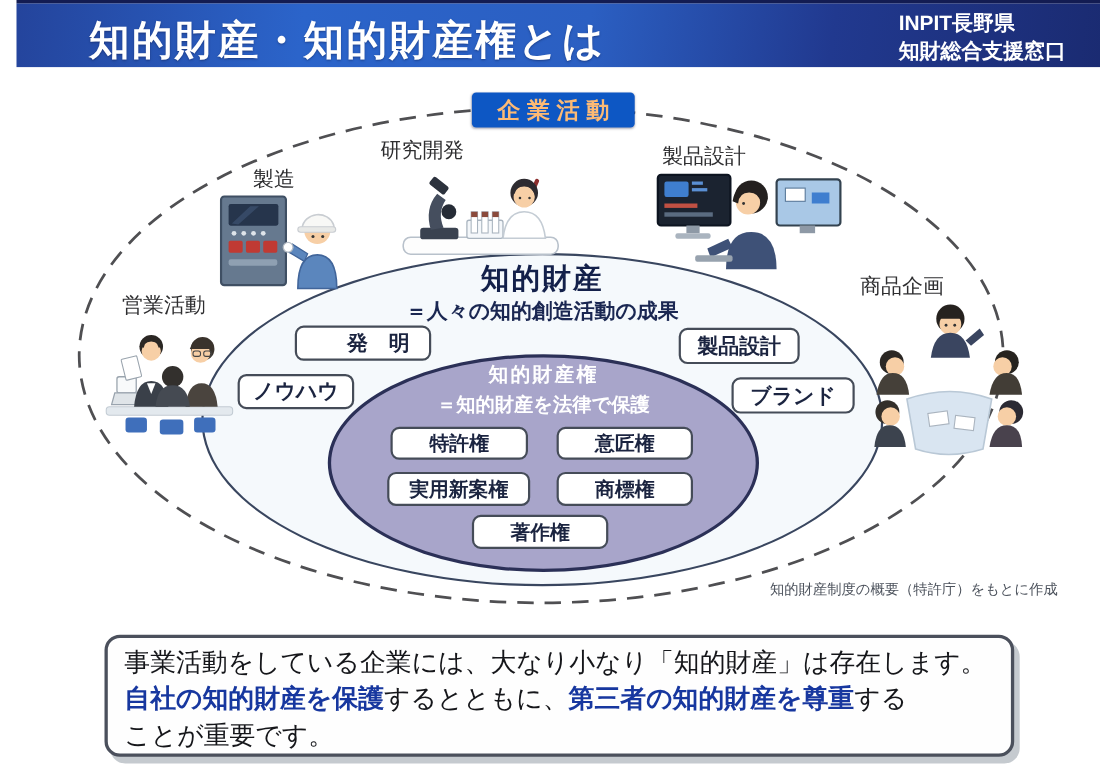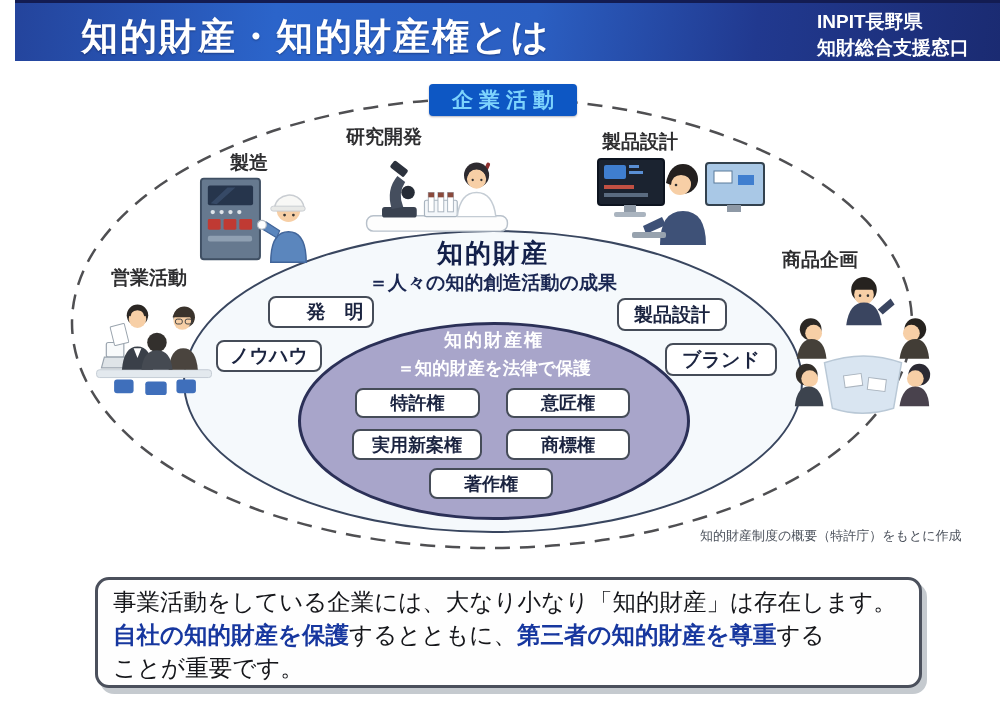--- a/index.html
+++ b/index.html
@@ -13,21 +13,21 @@
   .header-title { position:absolute; left:66px; top:9px; font-size:37px; font-weight:bold;
                   color:#ffffff; letter-spacing:2px; white-space:nowrap;
                   text-shadow:0 1px 2px rgba(0,0,30,.35); }
   .header-org { position:absolute; left:802px; top:6px; color:#ffffff; font-size:19px;
                 font-weight:bold; line-height:26px; white-space:nowrap; }
 
   
   .dashed-layer { position:absolute; left:0; top:0; width:1000px; height:600px; }
 
   .badge { position:absolute; left:429px; top:84px; width:148px; height:32px;
-           background:#0d57c4; color:#7dd3fc; font-size:21px; font-weight:bold;
+           background:#0d57c4; color:#fdba74; font-size:21px; font-weight:bold;
            border-radius:4px; display:flex; align-items:center; justify-content:center;
            letter-spacing:6px; padding-left:6px; box-shadow:0 1px 2px rgba(0,0,40,.3); }
 
   .mid-ellipse { position:absolute; left:183px; top:230px; width:620px; height:303px;
                  background:#f5f9fc; border:2px solid #39465f; border-radius:50%; }
   .inner-ellipse { position:absolute; left:298px; top:322px; width:392px; height:198px;
                    background:#a8a5ca; border:3px solid #2b3057; border-radius:50%; }
 
   .ip-title { position:absolute; left:393px; top:236px; width:200px; text-align:center;
               font-size:26px; font-weight:bold; color:#13204a; letter-spacing:2px; }
@@ -35,31 +35,31 @@
               font-size:19px; font-weight:bold; color:#1a2752; white-space:nowrap;font-family:Liberation Serif, serif; }
 
   .ipr-title { position:absolute; left:298px; top:328px; width:392px; text-align:center;
                font-size:18px; font-weight:bold; color:#ffffff; letter-spacing:2px; }
   .ipr-sub   { position:absolute; left:298px; top:356px; width:392px; text-align:center;
                font-size:17.5px; font-weight:bold; color:#ffffff; white-space:nowrap; }
 
   .wbox { position:absolute; background:#ffffff; border:2px solid #454c58; border-radius:8px;
           display:flex; align-items:center; justify-content:center; font-weight:bold;
           color:#1b2440; font-size:19px; white-space:nowrap; }
-  .box-hatsumei { left:268px; top:296px; width:106px; height:32px;padding-left:28px; }
+  .box-hatsumei { left:268px; top:296px; width:124px; height:32px;padding-left:28px; }
   .box-knowhow  { left:216px; top:340px; width:106px; height:32px; }
   .box-design   { left:617px; top:298px; width:110px; height:33px; }
   .box-brand    { left:665px; top:343px; width:112px; height:33px; }
   .box-patent   { left:355px; top:388px; width:125px; height:30px; font-size:18px; }
   .box-isho     { left:506px; top:388px; width:124px; height:30px; font-size:18px; }
   .box-jitsuyo  { left:352px; top:429px; width:130px; height:31px; font-size:18px; }
   .box-shohyo   { left:506px; top:429px; width:124px; height:31px; font-size:18px; }
   .box-chosaku  { left:429px; top:468px; width:124px; height:31px; font-size:18px; }
 
-  .act-label { position:absolute; font-size:19px; font-weight:bold; color:#2e2e30; white-space:nowrap; }
+  .act-label { position:absolute; font-size:19px; font-weight:normal; color:#2e2e30; white-space:nowrap; }
   .lbl-seizo  { left:230px; top:150px; }
   .lbl-kenkyu { left:346px; top:124px; }
   .lbl-sekkei { left:602px; top:129px; }
   .lbl-eigyo  { left:111px; top:265px; }
   .lbl-kikaku { left:782px; top:247px; }
 
   .illus { position:absolute; }
   .il-manufacturing { left:198px; top:166px; width:118px; height:100px; }
   .il-research      { left:362px; top:152px; width:150px; height:82px; }
   .il-design        { left:596px; top:155px; width:170px; height:90px; }

